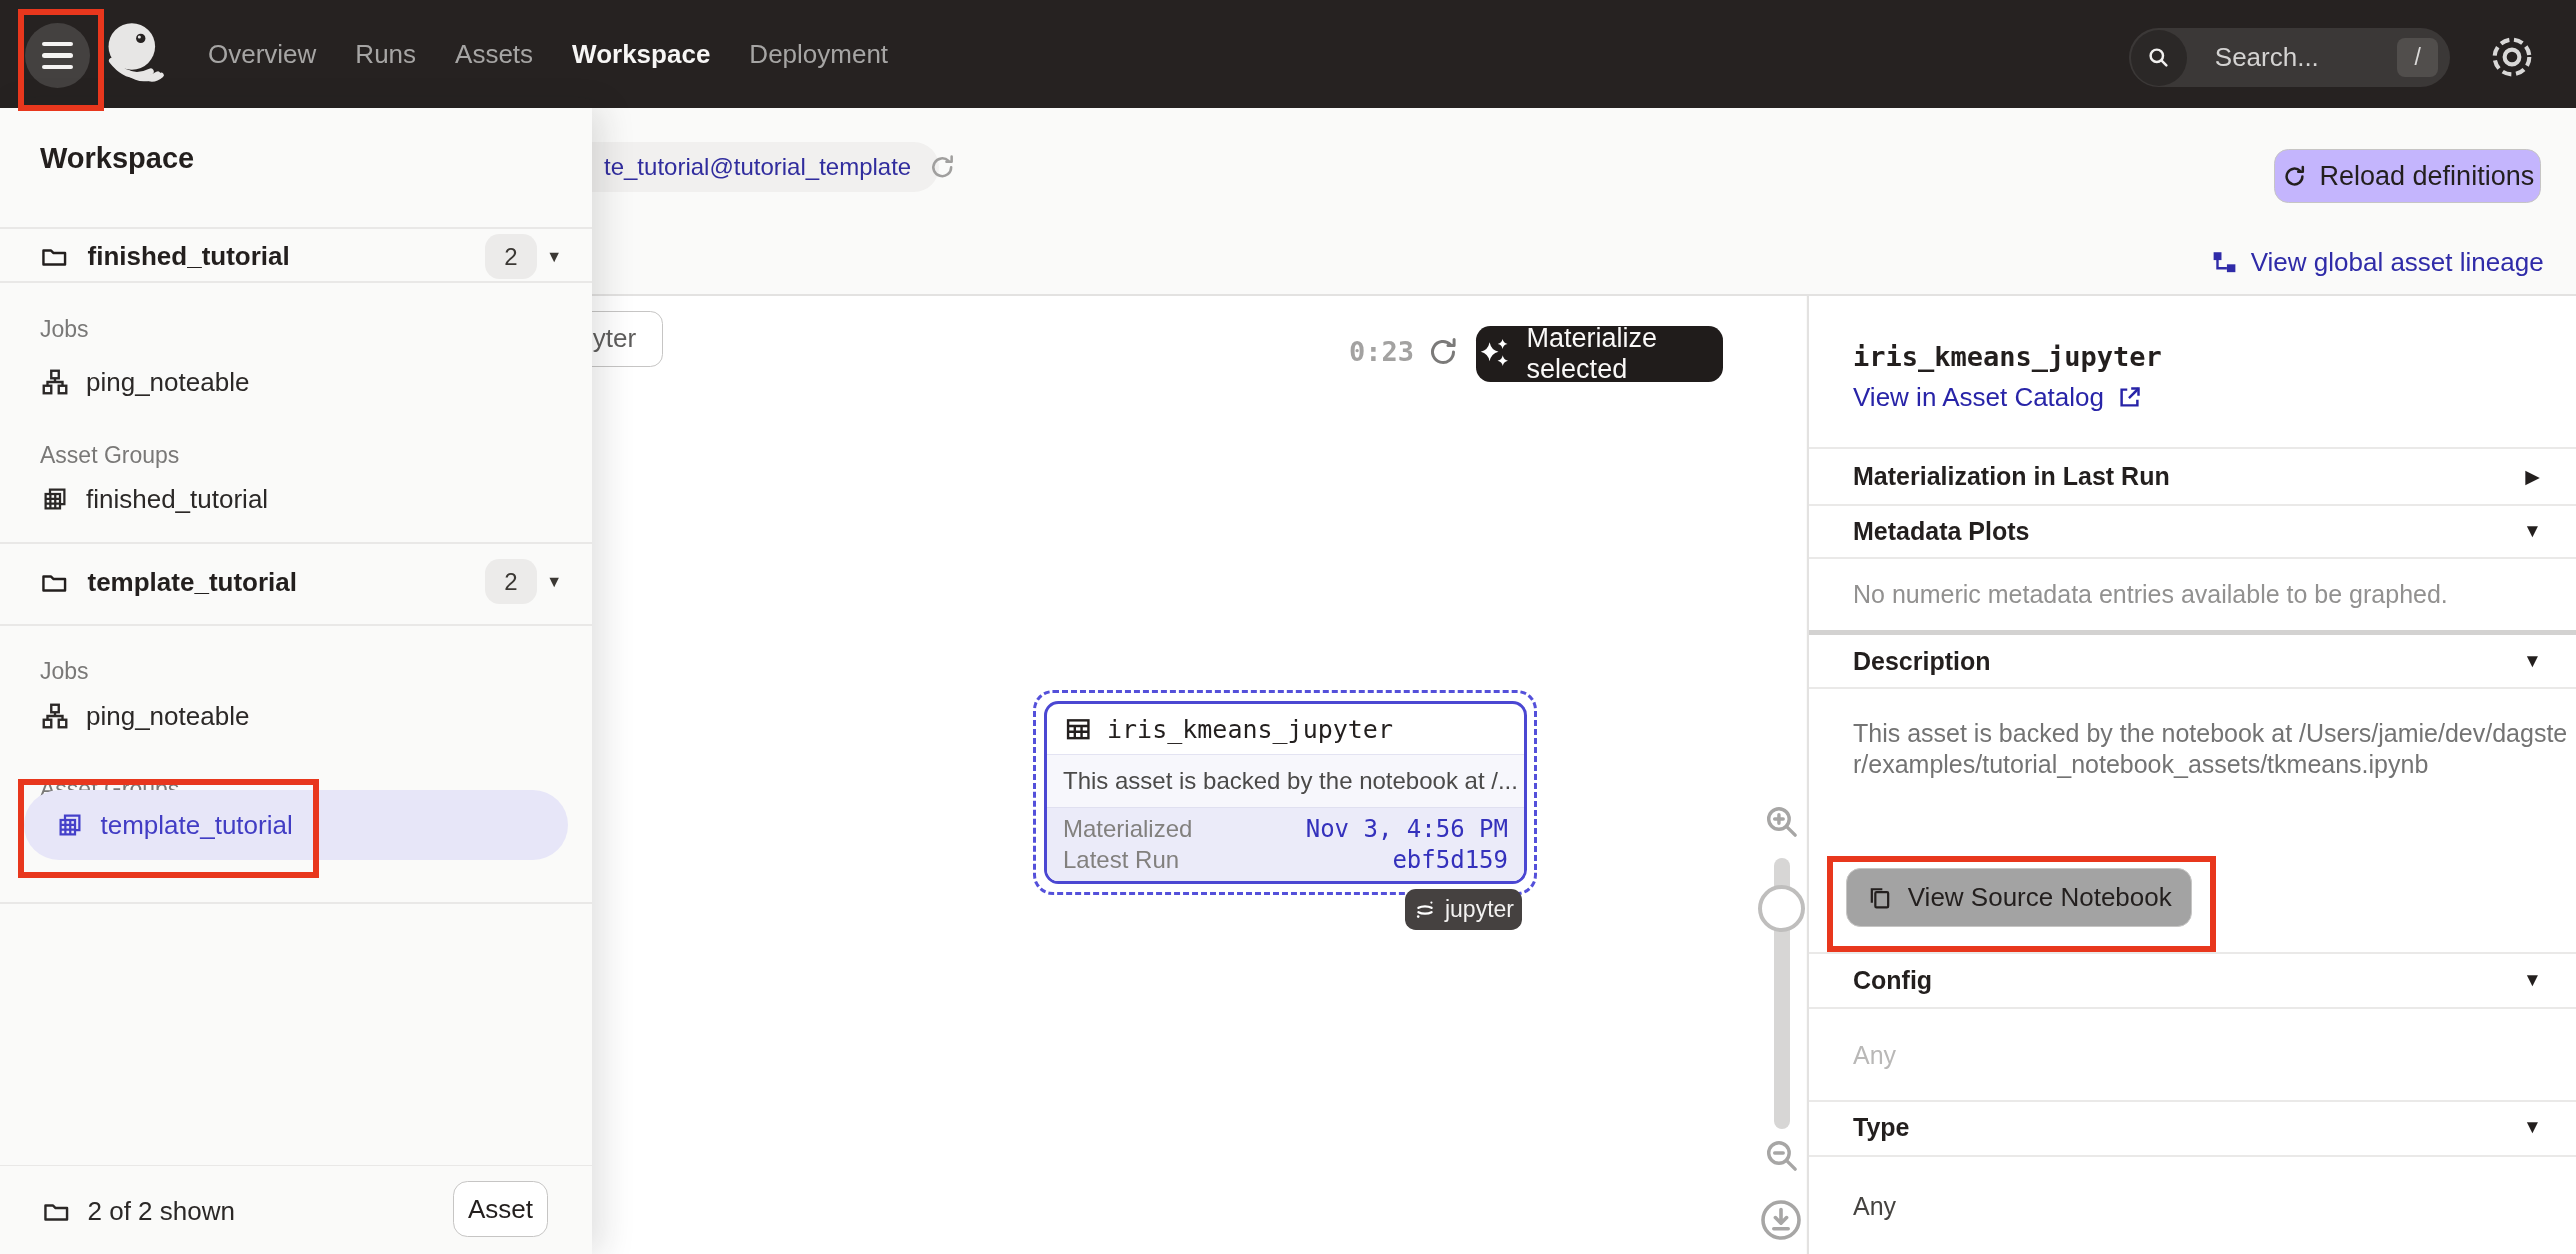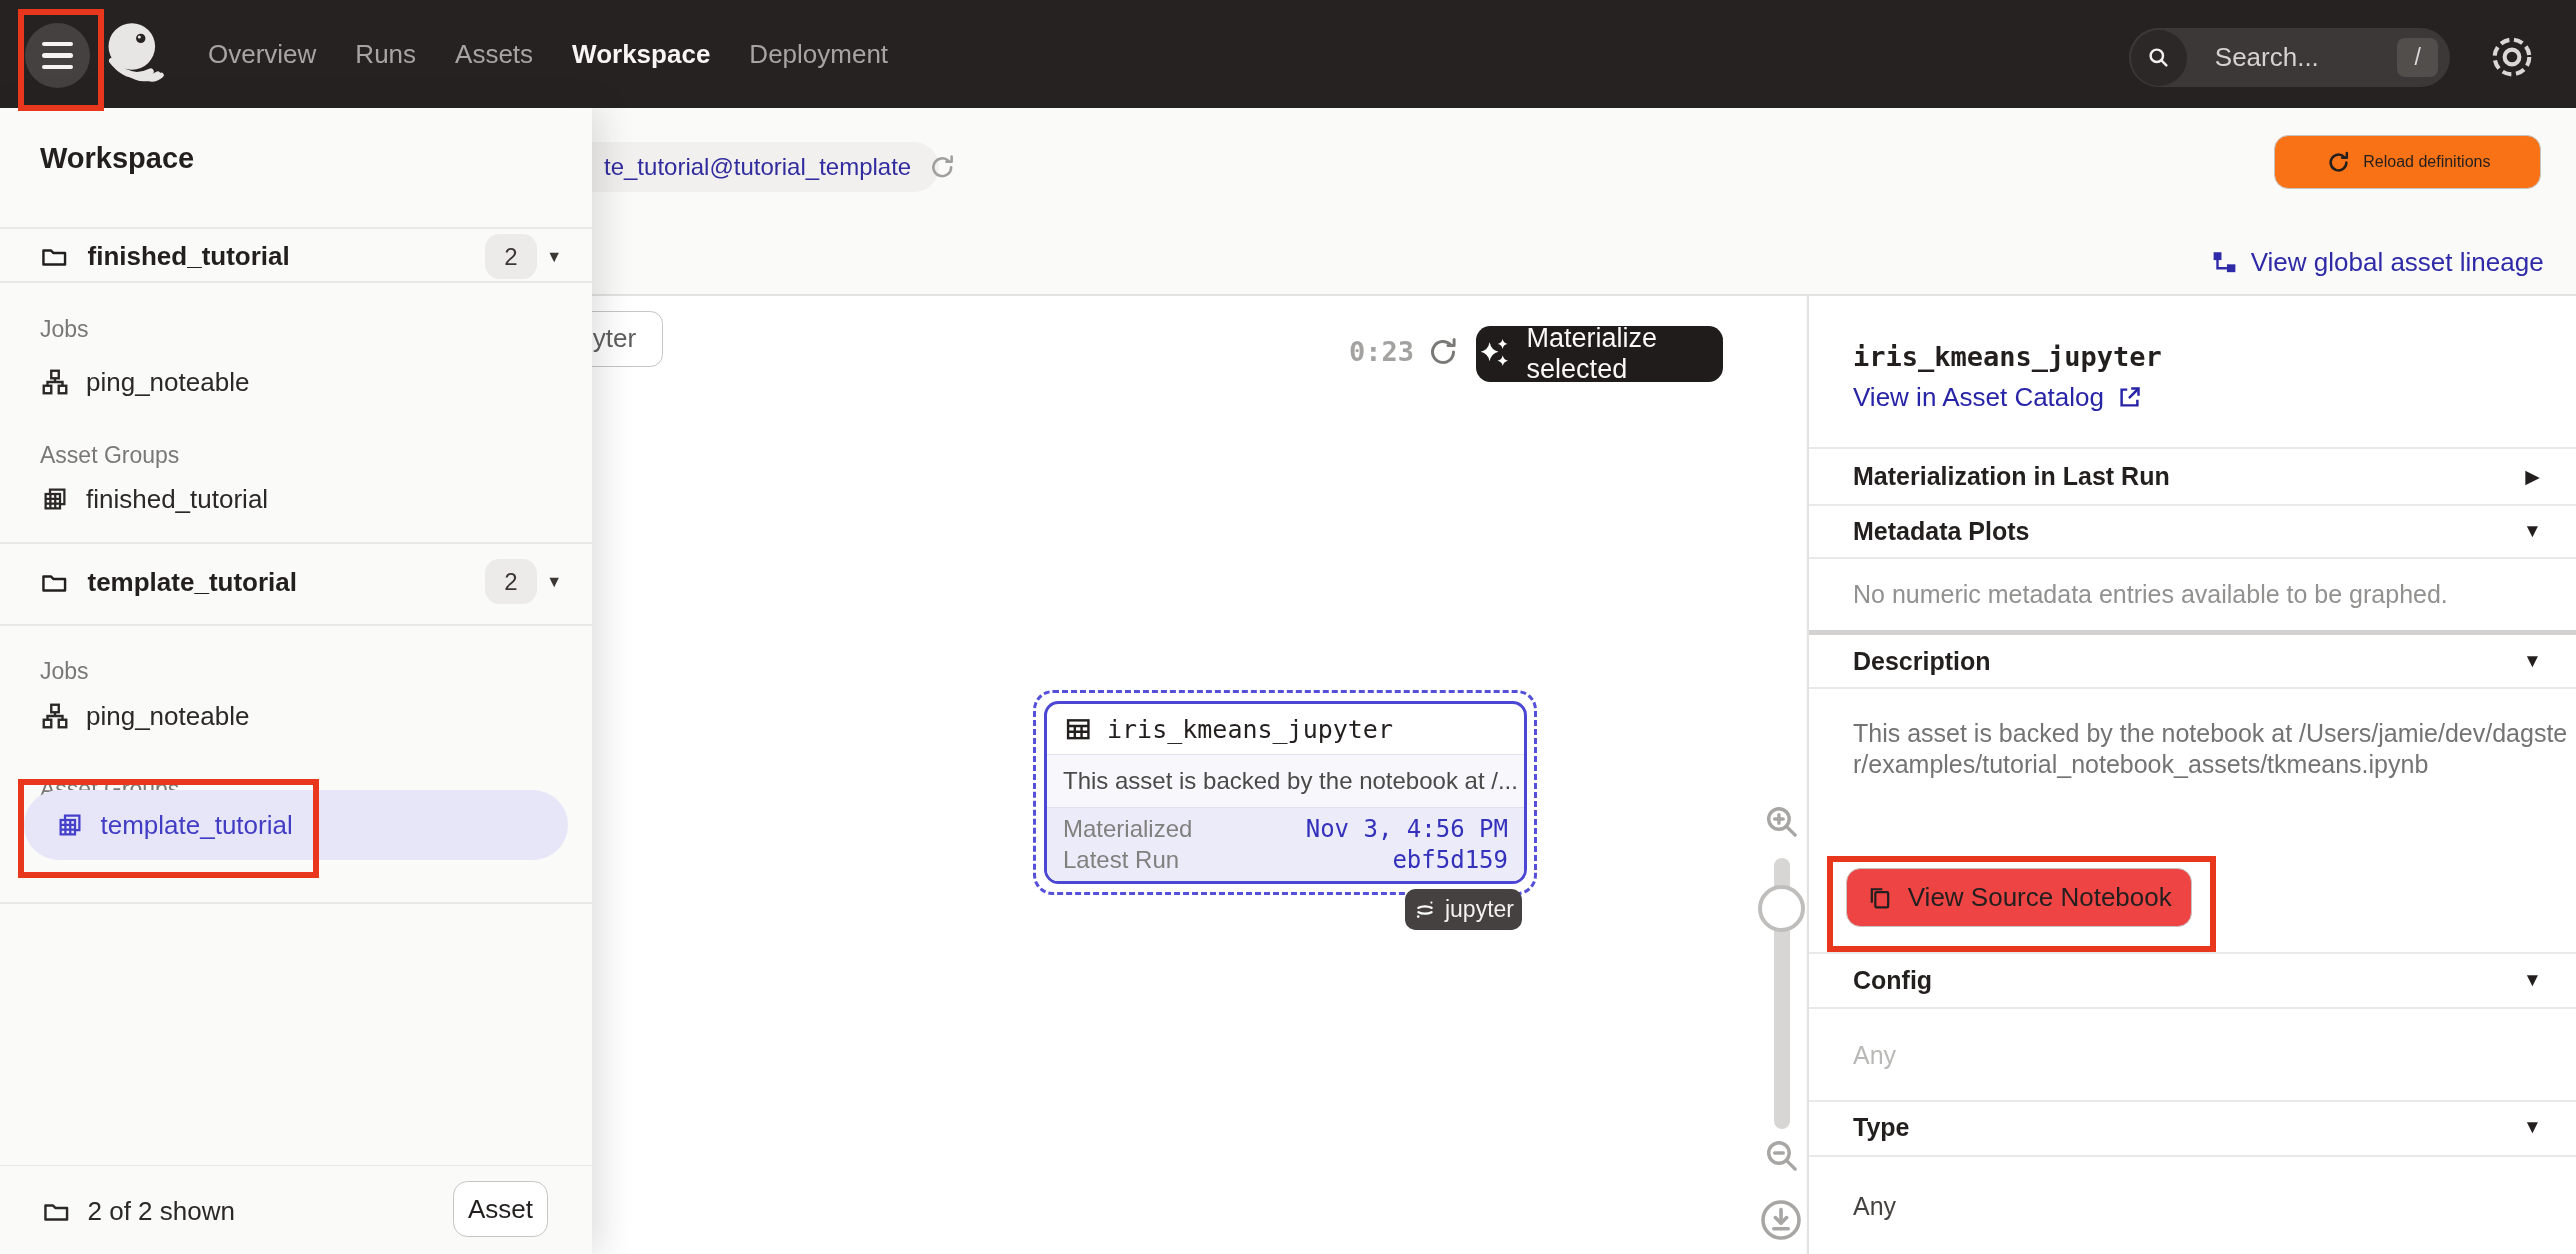--- a/index.html
+++ b/index.html
@@ -39,23 +39,23 @@
         background-size:54px 54px;background-position:30px 27px;}
   .strip{left:592px;top:108px;width:1984px;height:188px;background:#FAFAF9;}
   .canvas{left:592px;top:296px;width:1214px;height:959px;background:#FFFFFF;}
   .hborder{left:592px;top:294px;width:1984px;height:1.8px;background:#E3E2E1;}
   .vborder{left:1807px;top:296px;width:1.8px;height:959px;background:#E3E2E1;}
 
   .crumb{left:539px;top:142px;width:400px;height:50px;border-radius:25px;background:#F1F0EF;
          display:flex;align-items:center;padding-left:65px;box-sizing:border-box;z-index:5;}
   .crumb .txt{font-size:24px;color:#312D9E;white-space:nowrap;}
   .crumb .ic{margin-left:16px;width:30.5px;height:30.5px;color:#A09F9E;}
-  .reloadbtn{left:2274px;top:135px;width:267px;height:54px;border-radius:14.4px;background:#f97316;
+  .reloadbtn{left:2274px;top:149px;width:267px;height:54px;border-radius:14.4px;background:#c4b5fd;
              border:1.8px solid #C6C5C4;display:flex;align-items:center;justify-content:center;
-             gap:11.7px;font-size:16px;cursor:pointer;box-sizing:border-box;}
+             gap:11.7px;font-size:27px;cursor:pointer;box-sizing:border-box;}
   .reloadbtn .ic{width:27px;height:27px;color:#231F1E;}
   .lineagelink{left:2210px;top:244px;height:36px;display:flex;align-items:center;gap:11.7px;
                color:#2F2BA8;font-size:26px;cursor:pointer;}
   .lineagelink .ic{width:29px;height:29px;}
 
   .querychip{left:501px;top:311px;width:162px;height:56px;background:#FFF;
              border:1.8px solid #C6C5C4;border-radius:12.6px;overflow:hidden;z-index:4;
              box-sizing:border-box;}
   .querychip span{position:absolute;left:56px;top:0;height:52px;display:flex;
                   align-items:center;font-size:26px;color:#5E5D5C;white-space:nowrap;}
@@ -104,21 +104,21 @@
   .pdiv{left:1809px;width:767px;height:1.8px;background:#EAE9E8;}
   .pdivthick{left:1809px;width:767px;height:4.5px;background:#D3D2D1;}
   .psec{left:1853px;height:36px;display:flex;align-items:center;font-size:25px;
         font-weight:600;cursor:pointer;}
   .pcaret{left:2519px;width:27px;height:36px;display:flex;align-items:center;
           justify-content:center;font-size:19px;color:#231F1E;cursor:pointer;}
   .pempty{left:1853px;font-size:25px;color:#929190;}
   .ppara{left:1853px;top:718px;width:718px;font-size:25px;line-height:30.5px;color:#737373;
          word-break:break-all;}
   .rb-source{left:1827px;top:856px;width:377px;height:84px;z-index:30;}
-  .srcbtn{left:1846px;top:868px;width:346px;height:59px;border-radius:14.4px;background:#ef4444;
+  .srcbtn{left:1846px;top:868px;width:346px;height:59px;border-radius:14.4px;background:#a3a3a3;
           border:1.8px solid #C6C5C4;display:flex;align-items:center;justify-content:center;
           gap:13.5px;font-size:26px;cursor:pointer;box-sizing:border-box;}
   .srcbtn .ic{width:28px;height:28px;color:#231F1E;}
   .pany1{left:1853px;top:1041px;font-size:25px;color:#B9B8B7;}
   .pany2{left:1853px;top:1192px;font-size:25px;color:#454340;}
 
   
   .sidebar{left:0;top:108px;width:592px;height:1147px;background:#FAFAF9;z-index:20;
            box-shadow:10.8px 0 30.5px rgba(33,30,28,0.13);}
   .sb{position:absolute;}

